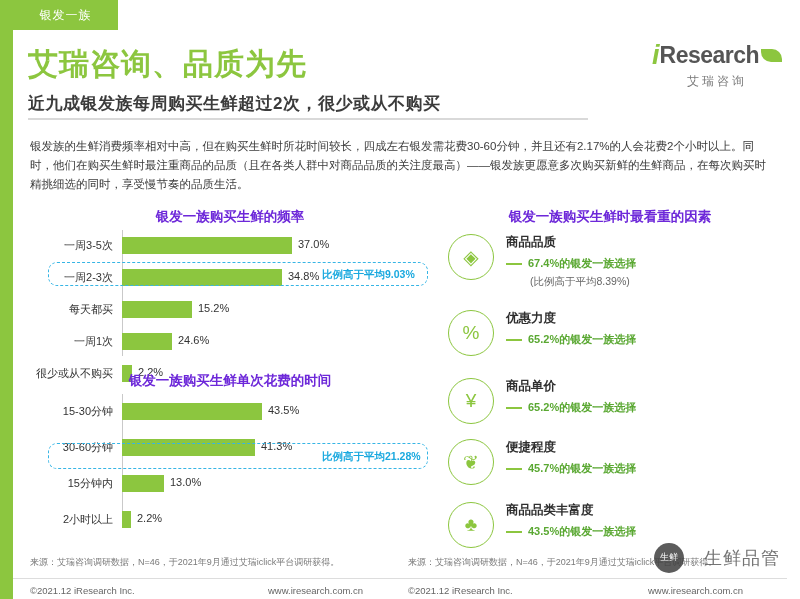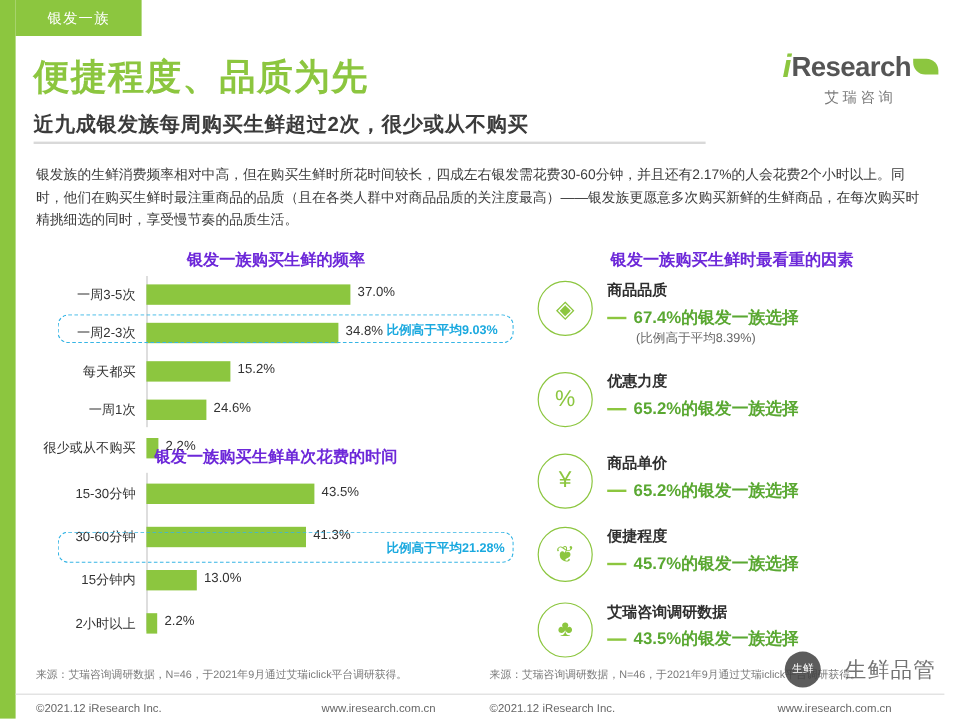--- a/index.html
+++ b/index.html
@@ -103,21 +103,21 @@
     border: 1.5px solid #8cc63f; border-radius: 50%;
     display: flex; align-items: center; justify-content: center;
     color: #8cc63f;
   }
   .fct-title {
     position: absolute; left: 58px; top: 2px;
     font-size: 12.5px; font-weight: bold; color: #2f2f2f;
   }
   .fct-line {
     position: absolute; left: 58px; top: 24px;
-    font-size: 14px; color: #5aa832; font-weight: bold;
+    font-size: 11px; color: #5aa832; font-weight: bold;
     display: flex; align-items: center;
   }
   .dash { display: inline-block; width: 16px; height: 2px; background: #8cc63f; margin-right: 6px;}
   .fct-note {
     position: absolute; left: 82px; top: 43px;
     font-size: 10.5px; color: #666;
   }
   
   .src {
     position: absolute; font-size: 9px; color: #7a7a7a;
@@ -150,21 +150,21 @@
   .wm-txt { font-size: 18px; color: #5c5c5c; margin-left: 20px; letter-spacing: 1px;}
 </style>
 </head>
 <body>
 
 <div class="page">
 
   <div class="left-bar"></div>
   <div class="tag">银发一族</div>
 
-  <div class="title-main">便捷程度、品质为先</div>
+  <div class="title-main">艾瑞咨询、品质为先</div>
   <div class="title-sub">近九成银发族每周购买生鲜超过2次，很少或从不购买</div>
   <div class="title-rule"></div>
 
   <div class="logo">
     <div class="logo-row">
       <span class="logo-i">i</span>
       <span class="logo-res">Research</span>
       <span class="logo-swoosh"></span>
     </div>
     <div class="logo-cn">艾瑞咨询</div>
@@ -283,21 +283,21 @@
     <div class="fct-icon" style="font-size:19px;">❦</div>
     <div class="fct-title">便捷程度</div>
     <div class="fct-line">
         <span class="dash"></span>
         <span>45.7%的银发一族选择</span>
       </div>
   </div>
 
   <div class="factor" style="top:500px;">
     <div class="fct-icon" style="font-size:19px;">♣</div>
-    <div class="fct-title">艾瑞咨询调研数据</div>
+    <div class="fct-title">商品品类丰富度</div>
     <div class="fct-line">
         <span class="dash"></span>
         <span>43.5%的银发一族选择</span>
       </div>
   </div>
 
   <div class="src" id="src-left">来源：艾瑞咨询调研数据，N=46，于2021年9月通过艾瑞iclick平台调研获得。</div>
   <div class="src" id="src-right">来源：艾瑞咨询调研数据，N=46，于2021年9月通过艾瑞iclick平台调研获得。</div>
   <div class="foot-rule"></div>
   <div class="copy" id="copy-left">©2021.12 iResearch Inc.</div>

